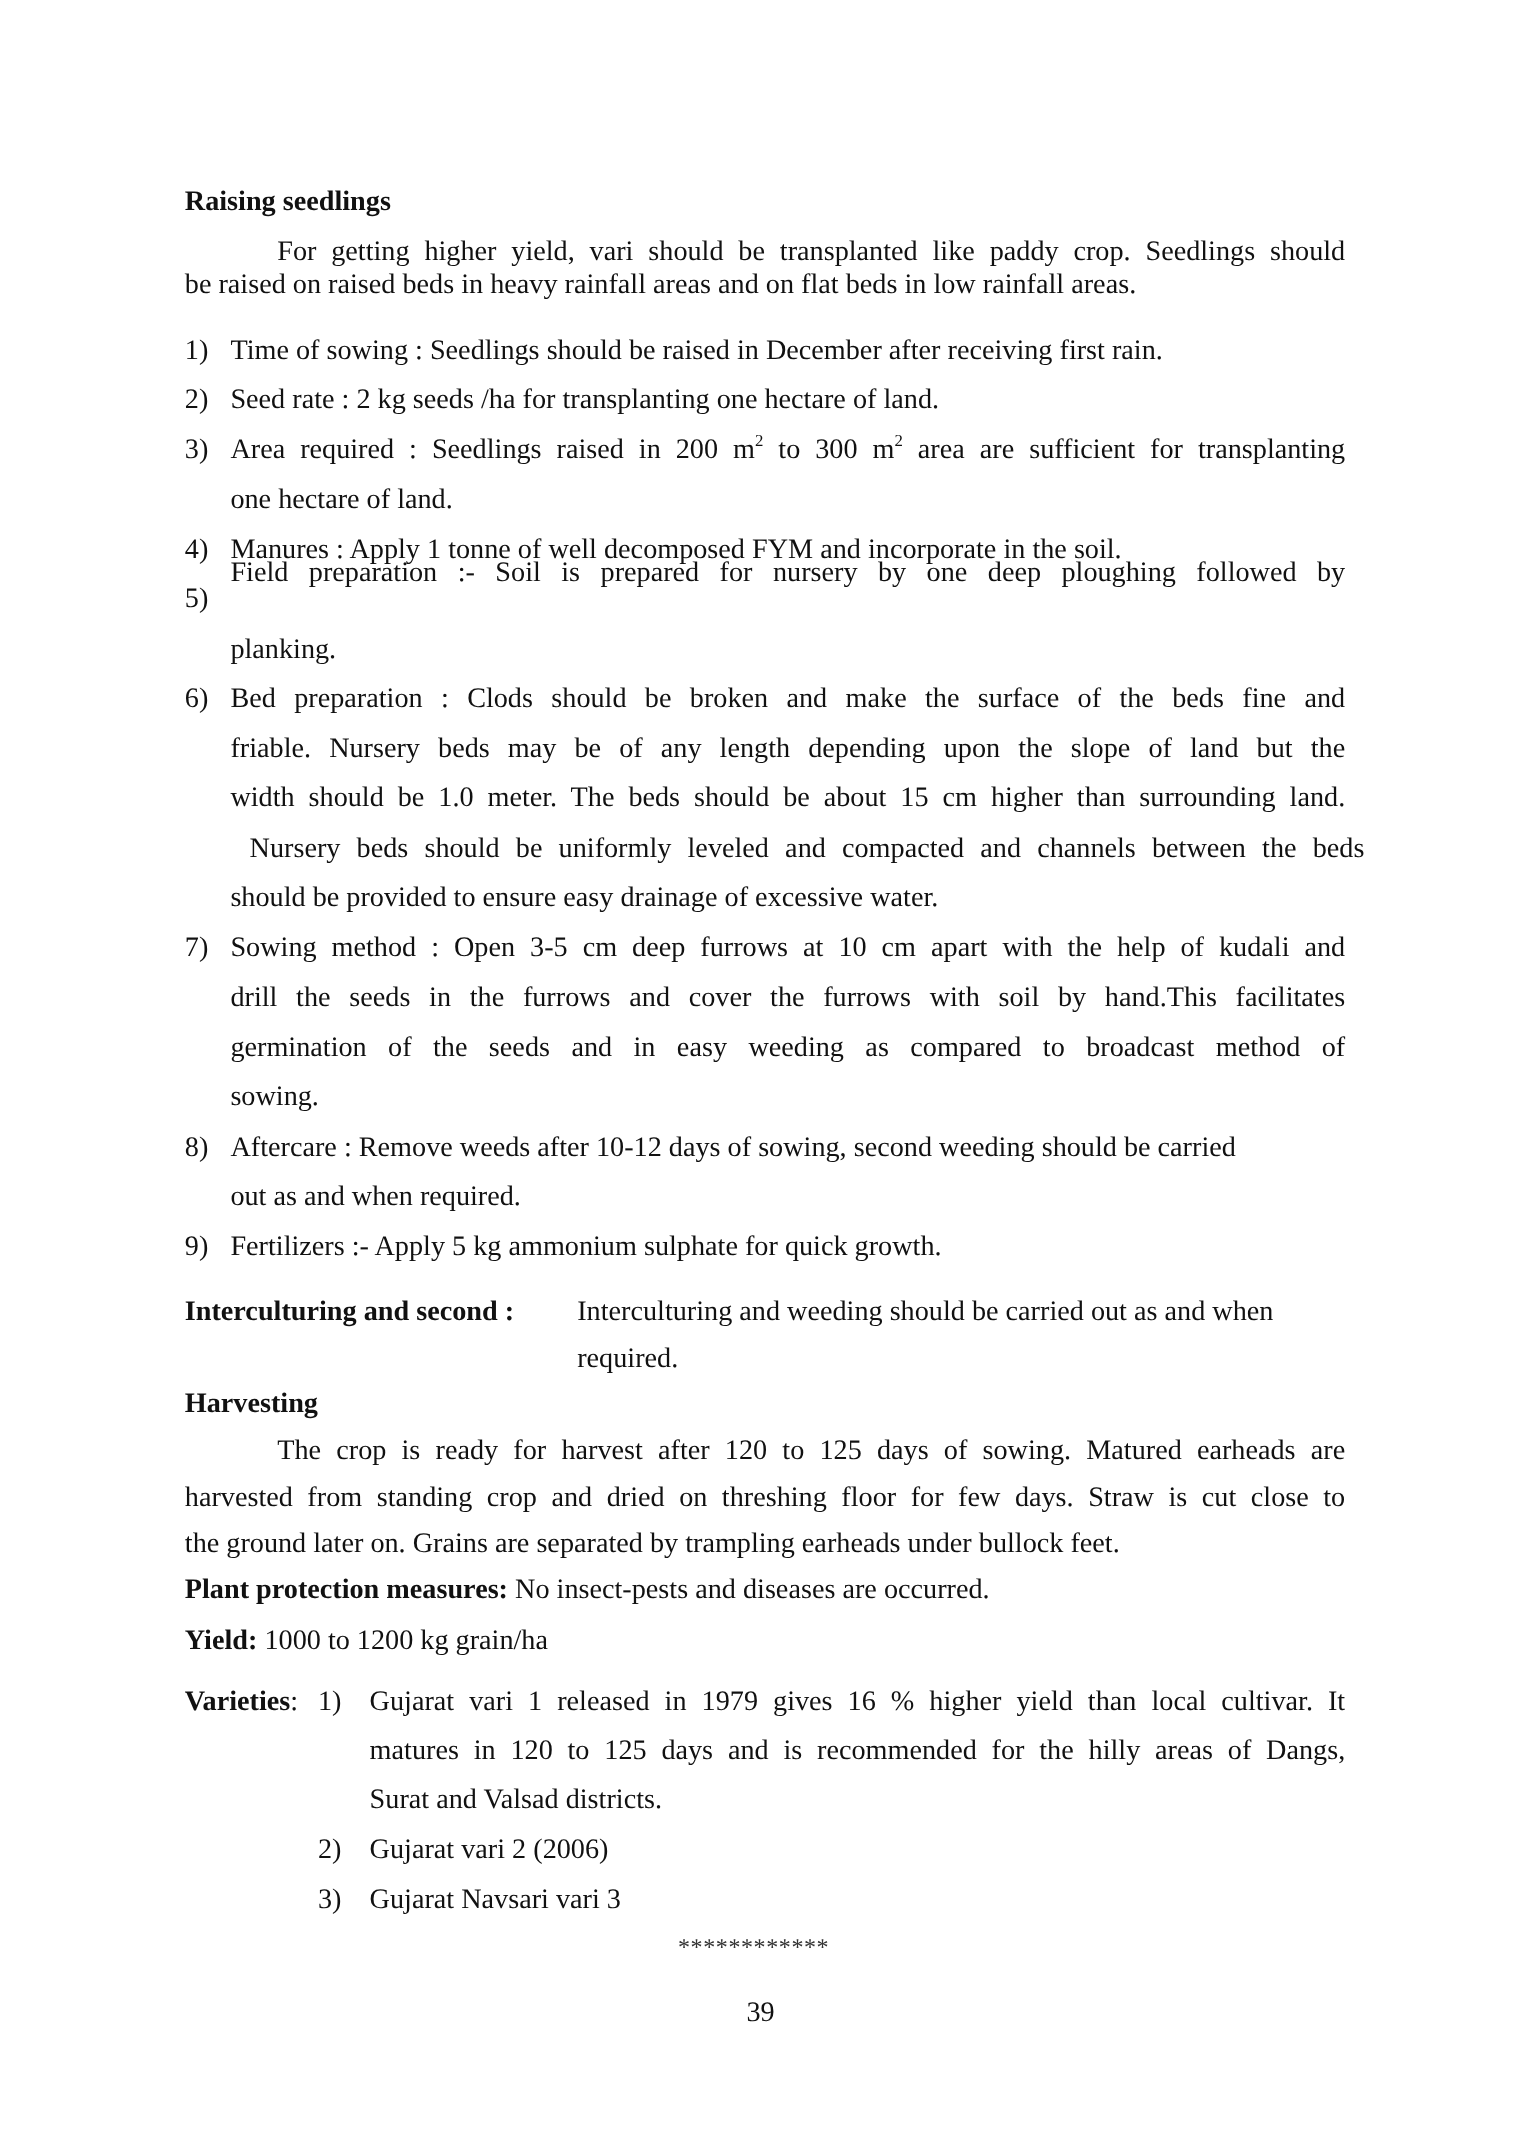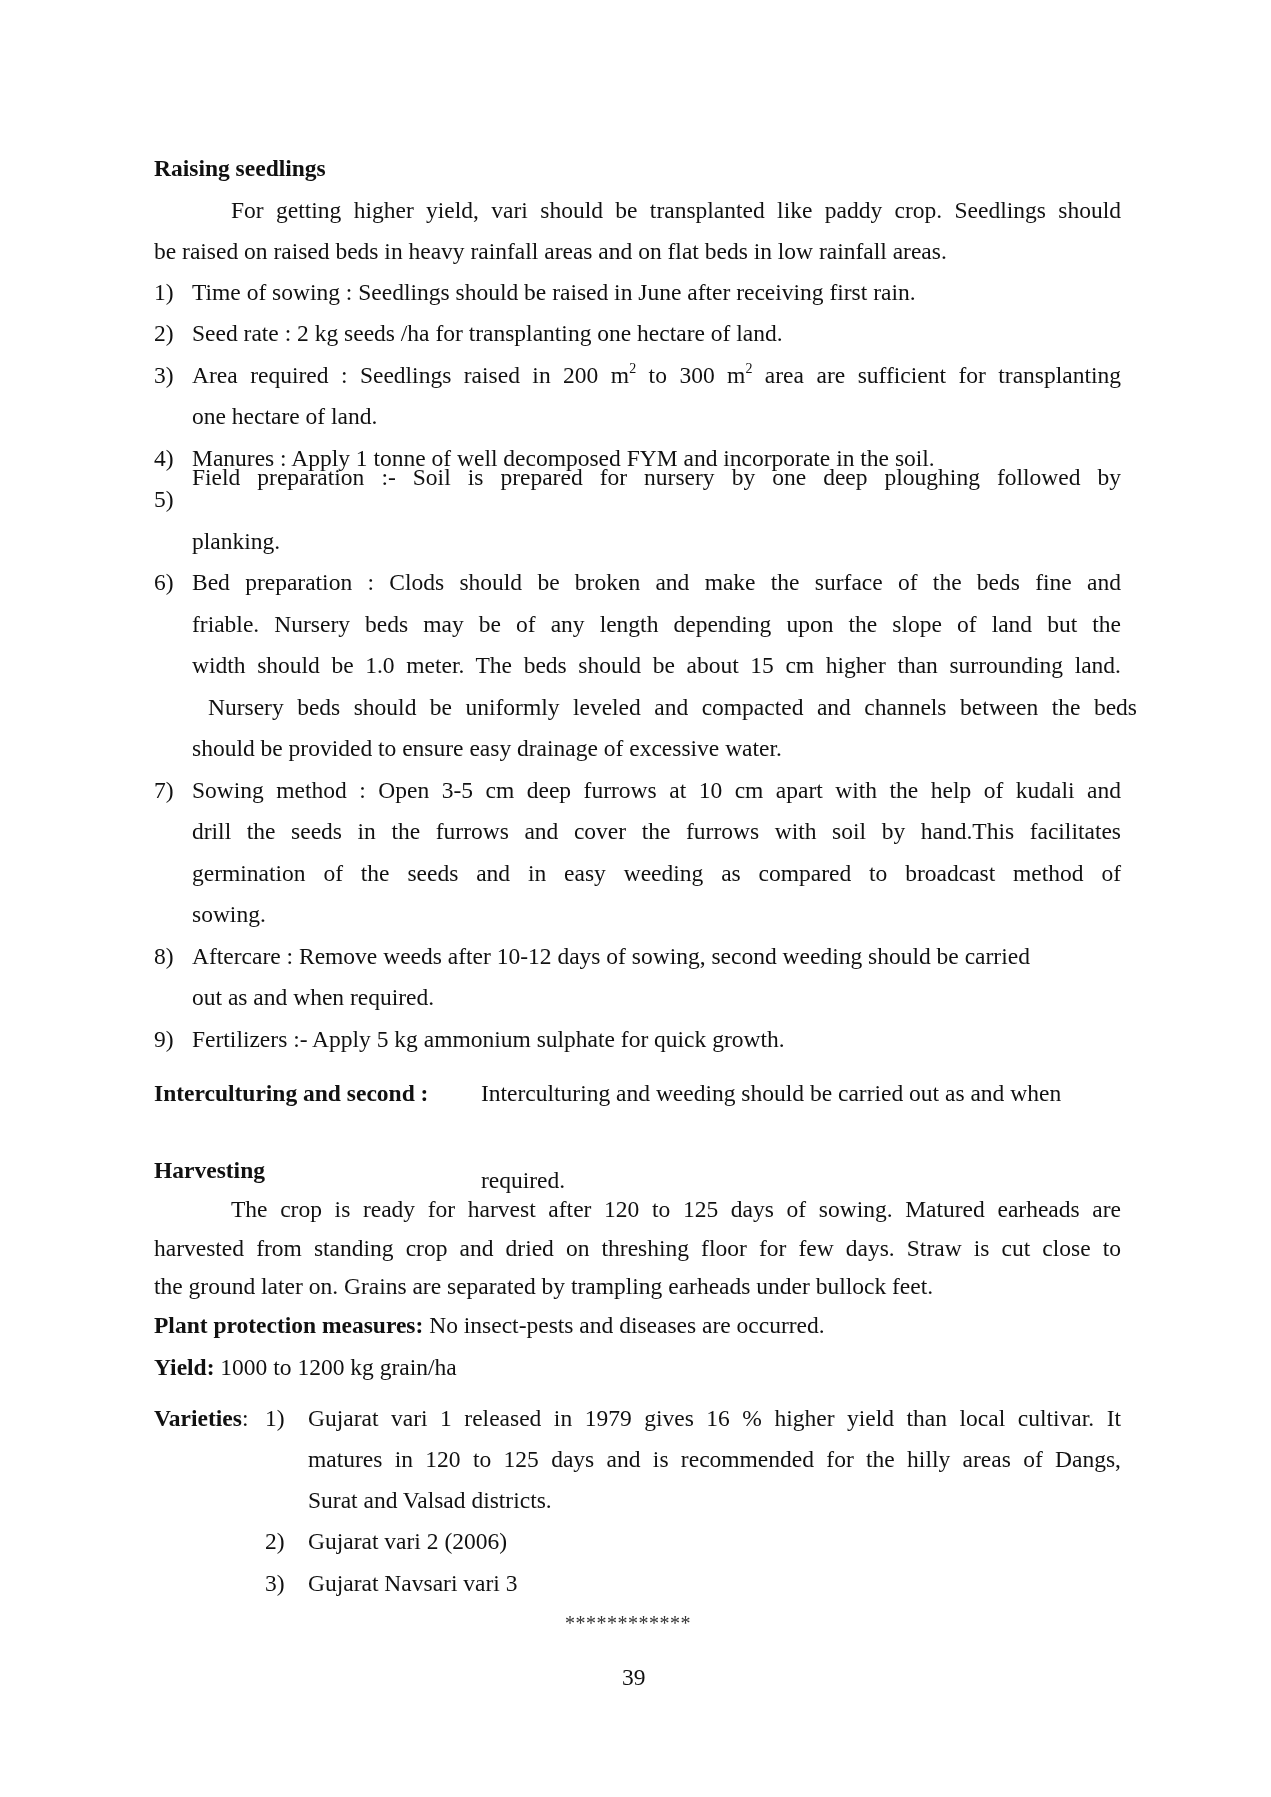--- a/index.html
+++ b/index.html
@@ -16,25 +16,25 @@
     .txt { position: absolute; left: 192px; width: 929px; }
   </style>
 </head>
 <body>
 
 <div class="page">
 
   <div class="line b" style="left:154px; top:155px;">Raising seedlings</div>
 
   <div class="line just" style="left:231px; top:197px; width:890px;">For getting higher yield, vari should be transplanted like paddy crop. Seedlings should</div>
-  <div class="line" style="left:154px; top:238px;">be raised on raised beds in heavy rainfall areas and on flat beds in low rainfall areas.</div>
+  <div class="line" style="left:154px; top:224px;">be raised on raised beds in heavy rainfall areas and on flat beds in low rainfall areas.</div>
 
   <div>
     <div class="line num" style="top:279px;">1)</div>
-    <div class="line" style="left:192px; top:279px;">Time of sowing : Seedlings should be raised in June after receiving first rain.</div>
+    <div class="line" style="left:192px; top:279px;">Time of sowing : Seedlings should be raised in December after receiving first rain.</div>
   </div>
 
   <div>
     <div class="line num" style="top:320px;">2)</div>
     <div class="line" style="left:192px; top:320px;">Seed rate : 2 kg seeds /ha for transplanting one hectare of land.</div>
   </div>
 
   <div>
     <div class="line num" style="top:362px;">3)</div>
     <div class="line just txt" style="top:362px;"><span>Area required : Seedlings raised in 200 m</span><sup>2</sup><span> to 300 m</span><sup>2</sup><span> area are sufficient for transplanting</span></div>
@@ -75,21 +75,21 @@
     <div class="line" style="left:192px; top:984px;">out as and when required.</div>
   </div>
 
   <div>
     <div class="line num" style="top:1026px;">9)</div>
     <div class="line" style="left:192px; top:1026px;">Fertilizers :- Apply 5 kg ammonium sulphate for quick growth.</div>
   </div>
 
   <div class="line b" style="left:154px; top:1080px;">Interculturing and second :</div>
   <div class="line" style="left:481px; top:1080px;">Interculturing and weeding should be carried out as and when</div>
-  <div class="line" style="left:481px; top:1119px;margin-top:48px;">required.</div>
+  <div class="line" style="left:481px; top:1119px;">required.</div>
 
   <div class="line b" style="left:154px; top:1157px;">Harvesting</div>
   <div class="line just" style="left:231px; top:1196px; width:890px;">The crop is ready for harvest after 120 to 125 days of sowing.  Matured earheads are</div>
   <div class="line just" style="left:154px; top:1235px; width:967px;">harvested from standing crop and dried on threshing floor for few days. Straw is cut close to</div>
   <div class="line" style="left:154px; top:1273px;">the ground later on. Grains are separated by trampling earheads under bullock feet.</div>
 
   <div class="line" style="left:154px; top:1312px;"><span class="b">Plant protection measures:</span><span> No insect-pests and diseases are occurred.</span></div>
 
   <div class="line" style="left:154px; top:1354px;"><span class="b">Yield:</span><span> 1000 to 1200 kg grain/ha</span></div>
 

